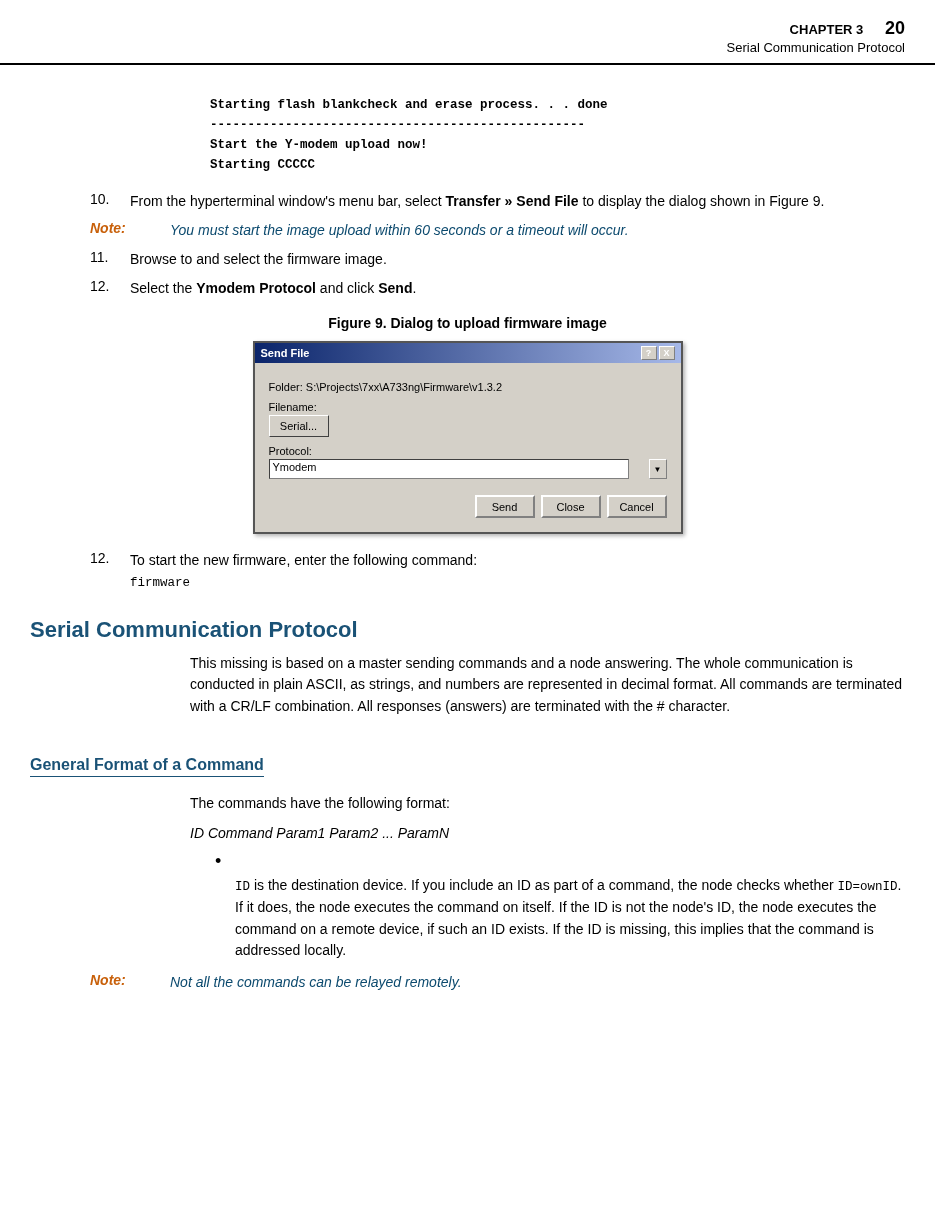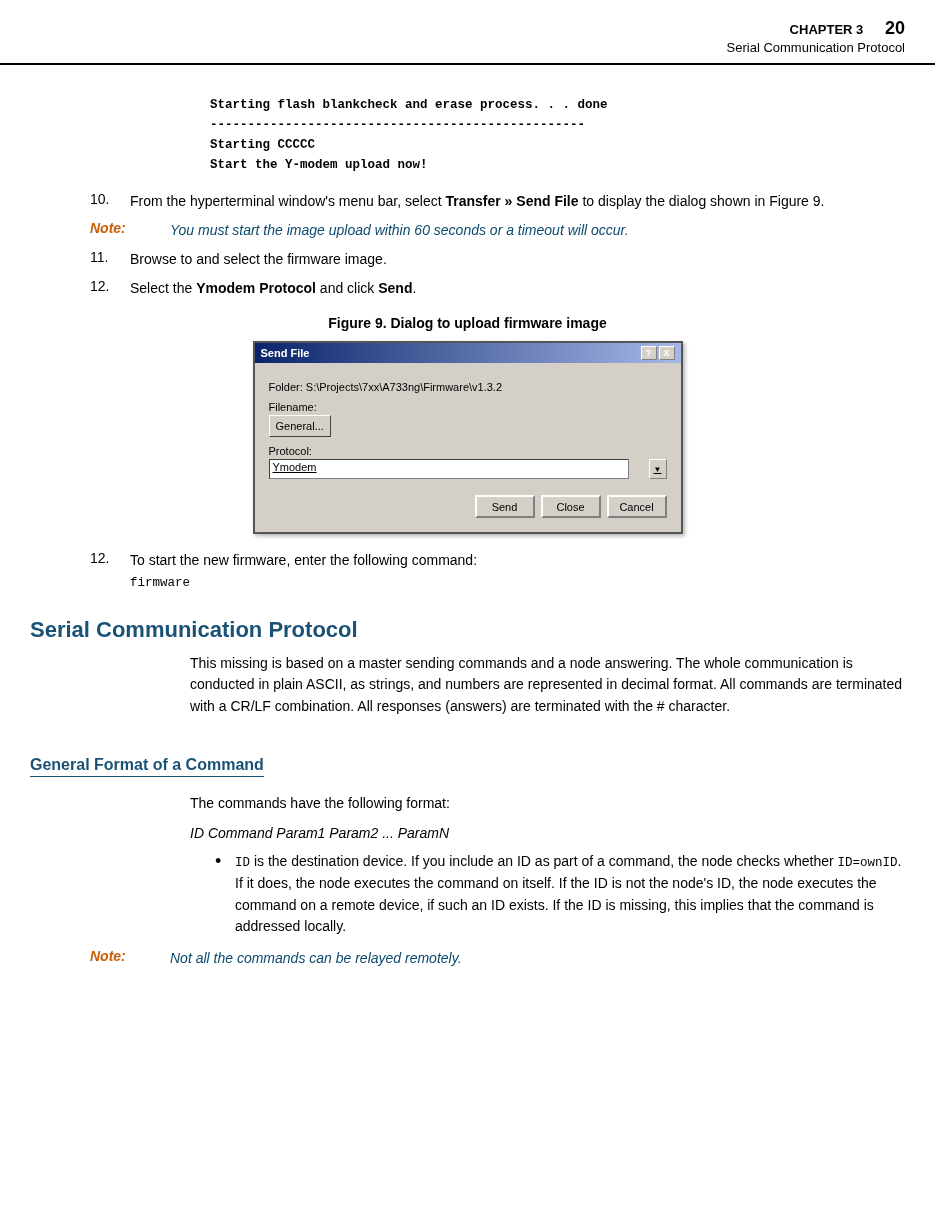--- a/index.html
+++ b/index.html
@@ -168,21 +168,20 @@
       border-top-color: #fff;
       border-left-color: #fff;
       font-size: 11px;
       cursor: pointer;
       padding: 1px 6px;
     }
     .dialog-select-row {
       display: flex;
       gap: 20px;
       align-items: center;
-      text-decoration: underline;
     }
     .dialog-select {
       flex: 1;
       height: 20px;
       background: #fff;
       border: 1px solid #808080;
       border-top-color: #404040;
       border-left-color: #404040;
       font-size: 11px;
       padding: 1px 3px;
@@ -265,20 +264,21 @@
       font-size: 14px;
       line-height: 1.55;
     }
     .bullet-dot {
       min-width: 20px;
       font-size: 18px;
       line-height: 1.2;
     }
     .bullet-content {
       flex: 1;
+      margin-top: 24px;
     }
 
     code {
       font-family: 'Courier New', Courier, monospace;
       font-size: 12.5px;
     }
 
     strong {
       font-weight: bold;
     }
@@ -296,22 +296,22 @@
     <br>
     <span class="header-section">Serial Communication Protocol</span>
   </div>
 </div>
 
 <div class="content">
 
   <div class="code-block">
     <div>Starting flash blankcheck and erase process. . . done</div>
     <div>--------------------------------------------------</div>
+    <div>Start the Y-modem upload now!</div>
     <div>Starting CCCCC</div>
-    <div>Start the Y-modem upload now!</div>
   </div>
 
   <div style="margin-left:60px; margin-top:16px;">
     <div class="numbered-item">
       <div class="num-label">10.</div>
       <div class="num-content">
         From the hyperterminal window's menu bar, select <strong>Transfer » Send File</strong> to display the dialog shown in Figure 9.
       </div>
     </div>
   </div>
@@ -346,21 +346,21 @@
         <span>Send File</span>
         <div class="dialog-titlebar-controls">
           <div class="dialog-btn-small">?</div>
           <div class="dialog-btn-small">X</div>
         </div>
       </div>
       <div class="dialog-body">
         <div class="dialog-field-label">Folder:  S:\Projects\7xx\A733ng\Firmware\v1.3.2</div>
         <div class="dialog-field-label">Filename:</div>
         <div class="dialog-input-row">
-          <button class="dialog-browse-btn">General...</button>
+          <button class="dialog-browse-btn">Serial...</button>
         </div>
         <div class="dialog-field-label">Protocol:</div>
         <div class="dialog-select-row">
           <div class="dialog-select">Ymodem</div>
           <div class="dialog-select-arrow">▼</div>
         </div>
         <div class="dialog-buttons">
           <button class="dialog-action-btn">Send</button>
           <button class="dialog-action-btn">Close</button>
           <button class="dialog-action-btn">Cancel</button>

